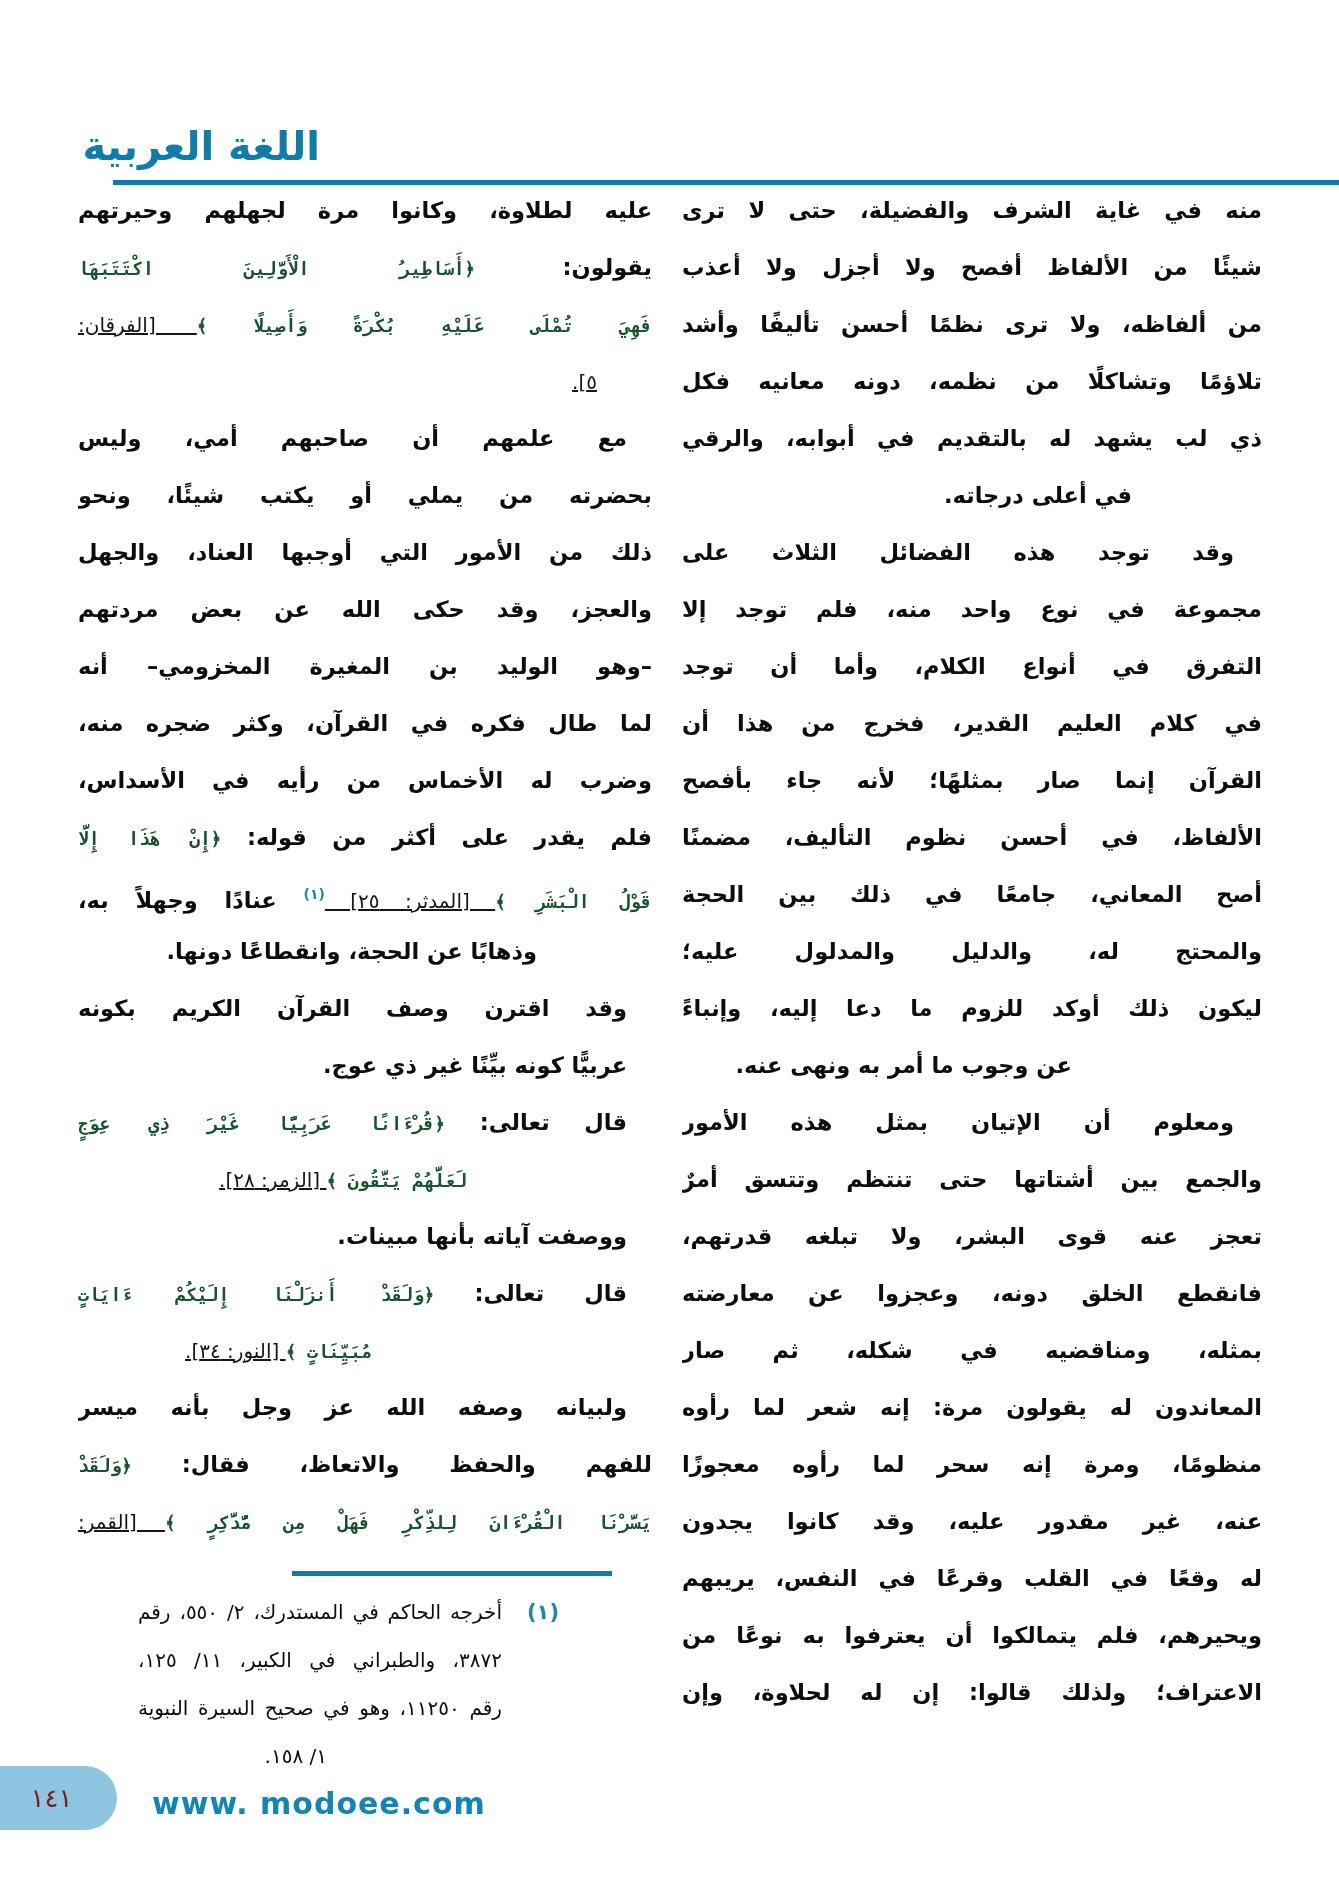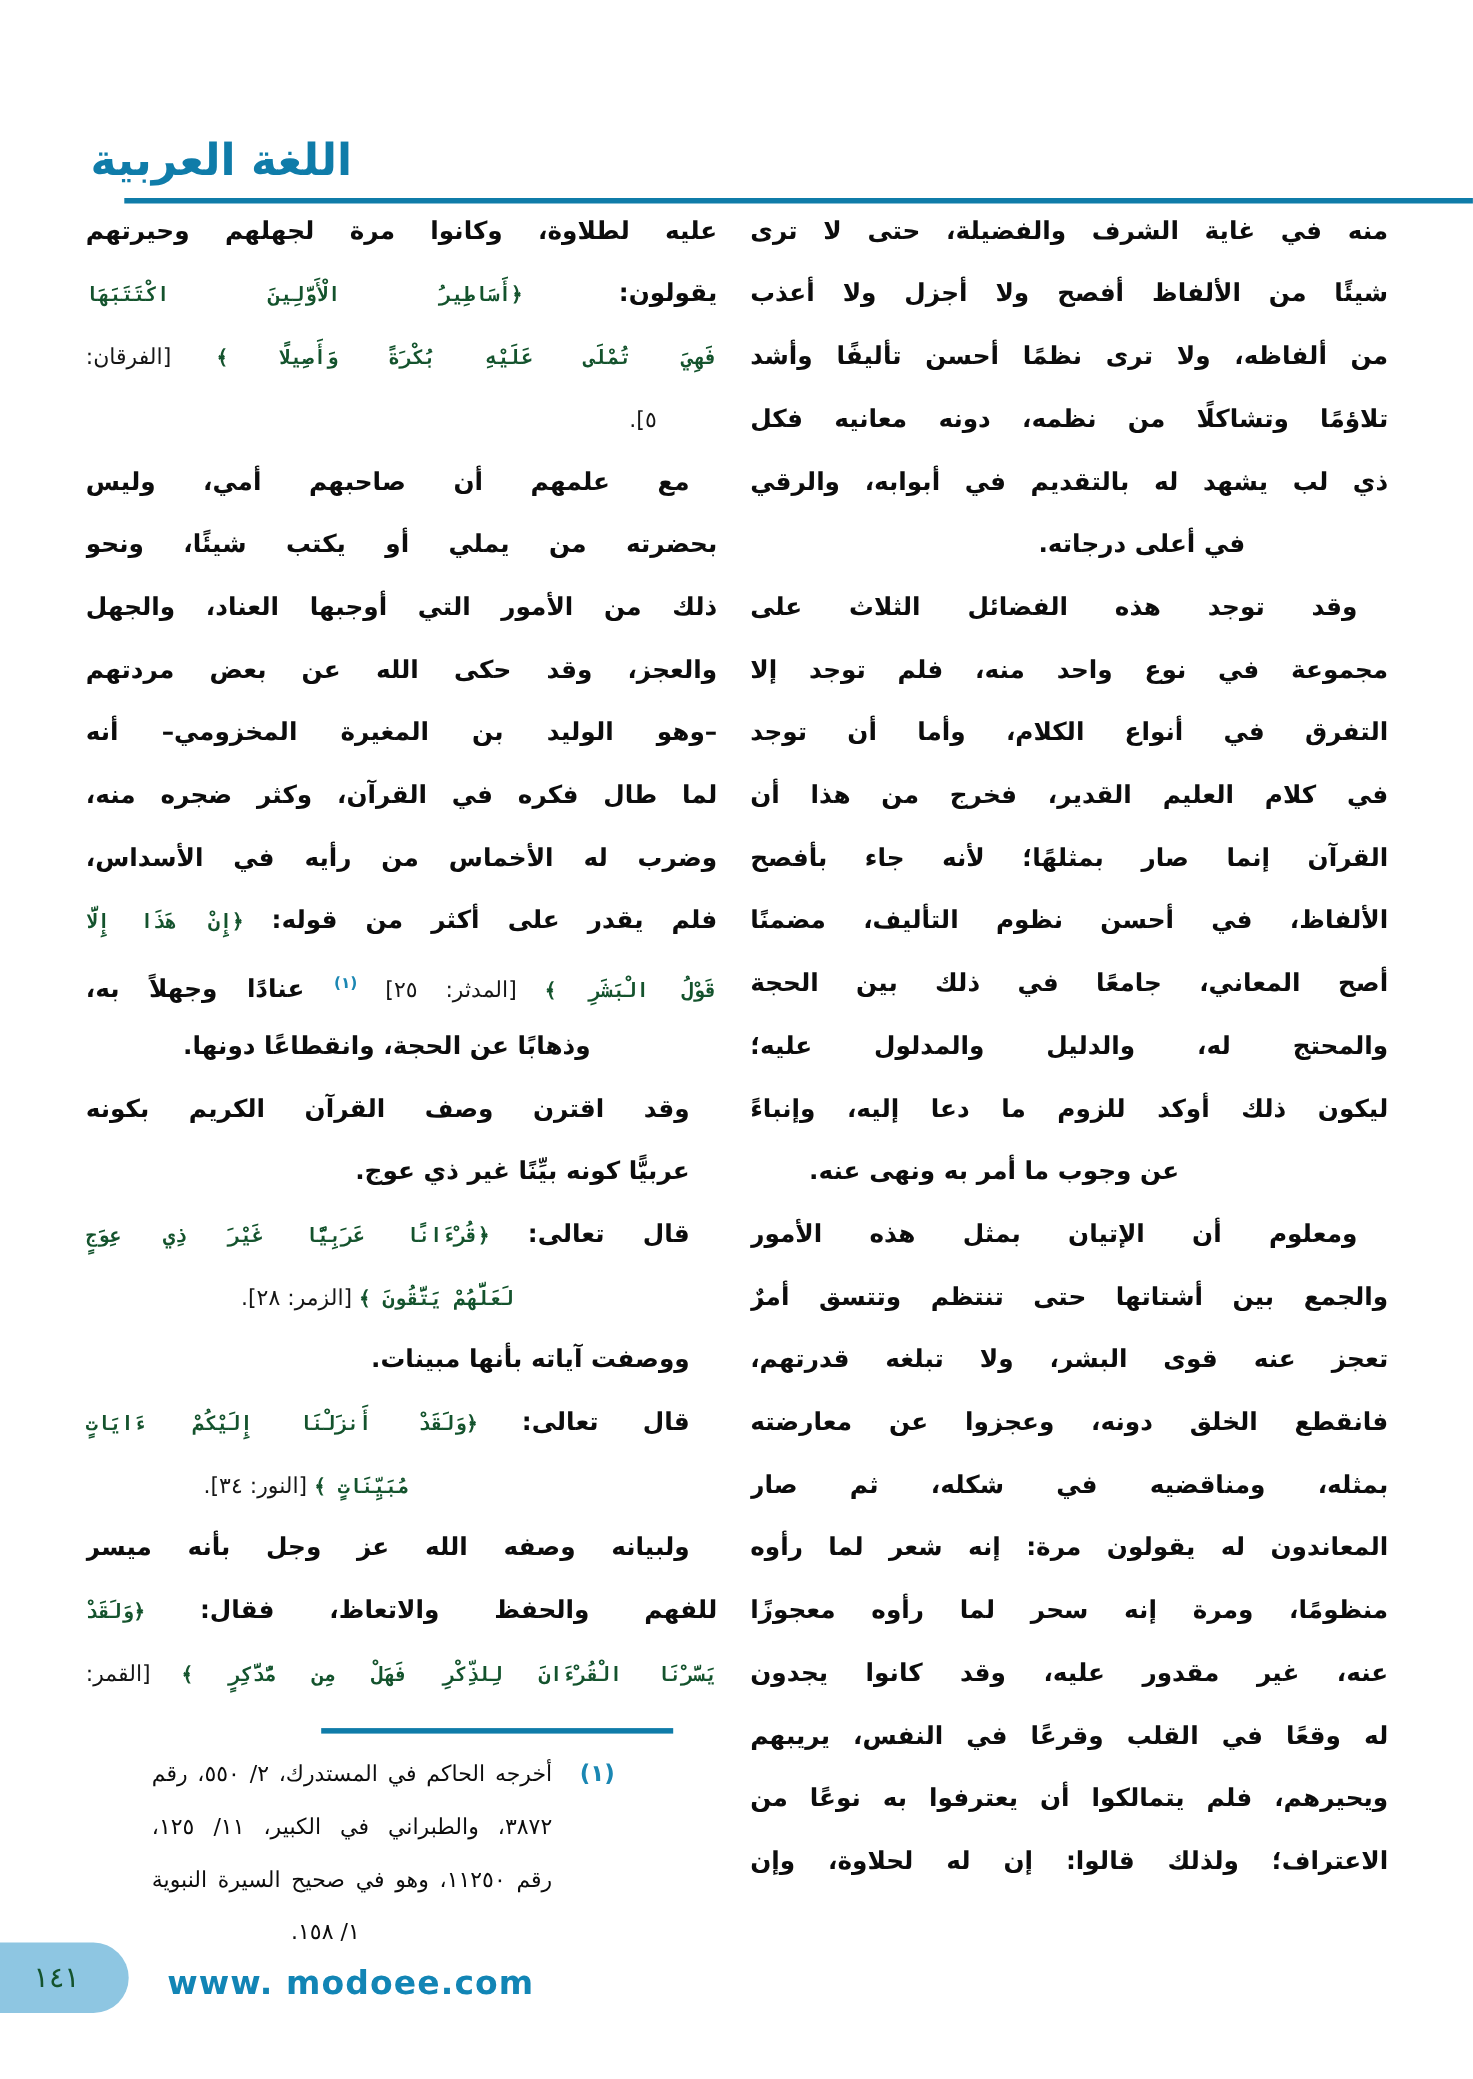--- a/index.html
+++ b/index.html
@@ -24,39 +24,39 @@
     text-align:right;color:#0d0d0d;font-size:22.5px;font-weight:700;
   }
   .line.just{text-align:justify;text-align-last:justify;}
   .fline{
     height:48px;line-height:48px;overflow:hidden;
     text-align:right;color:#0d0d0d;font-size:20px;font-weight:400;
   }
   .fline.just{text-align:justify;text-align-last:justify;}
   .run-n{color:#0d0d0d;font-weight:700;font-size:22.5px;text-align:center;}
   .run-q{color:#14532d;font-weight:700;font-size:18px;font-family:Liberation Mono, monospace;}
-  .run-r{color:#161616;font-weight:400;font-size:20px;}
+  .run-r{color:#161616;font-weight:400;font-size:20px;text-decoration:underline;}
   .run-fn{color:#1b87b3;font-weight:700;font-size:14px;vertical-align:super;}
   .run-f{color:#0d0d0d;font-weight:400;font-size:20px;}
   
   .fn-sep{position:absolute;left:0;top:1571px;width:320px;height:5px;background:#0f7ca9;}
   .fn-wrap{position:absolute;left:78px;top:1588px;width:574px;direction:rtl;}
   .fn-marker{
     position:absolute;right:93px;top:0;height:48px;line-height:48px;
     color:#1b87b3;font-size:21px;font-weight:700;
   }
   .fn-text{margin-right:150px;margin-left:60px;}
   
   .badge{
     position:absolute;left:0;top:1766px;width:117px;height:64px;
     background:#8ec6e2;border-radius:0 33px 33px 0;
   }
   .badge span{
     position:absolute;left:0;right:14px;top:0;height:64px;line-height:64px;
-    color:#14532d;font-size:26px;text-align:center;letter-spacing:5px;direction:rtl;
+    color:#7f1d1d;font-size:26px;text-align:center;letter-spacing:5px;direction:rtl;
   }
   .url{
     position:absolute;left:152px;top:1784px;height:40px;line-height:40px;
     color:#1285b5;font-size:30px;font-weight:700;letter-spacing:1px;
   }
 </style>
 </head>
 <body>
 
 <div class="page">

